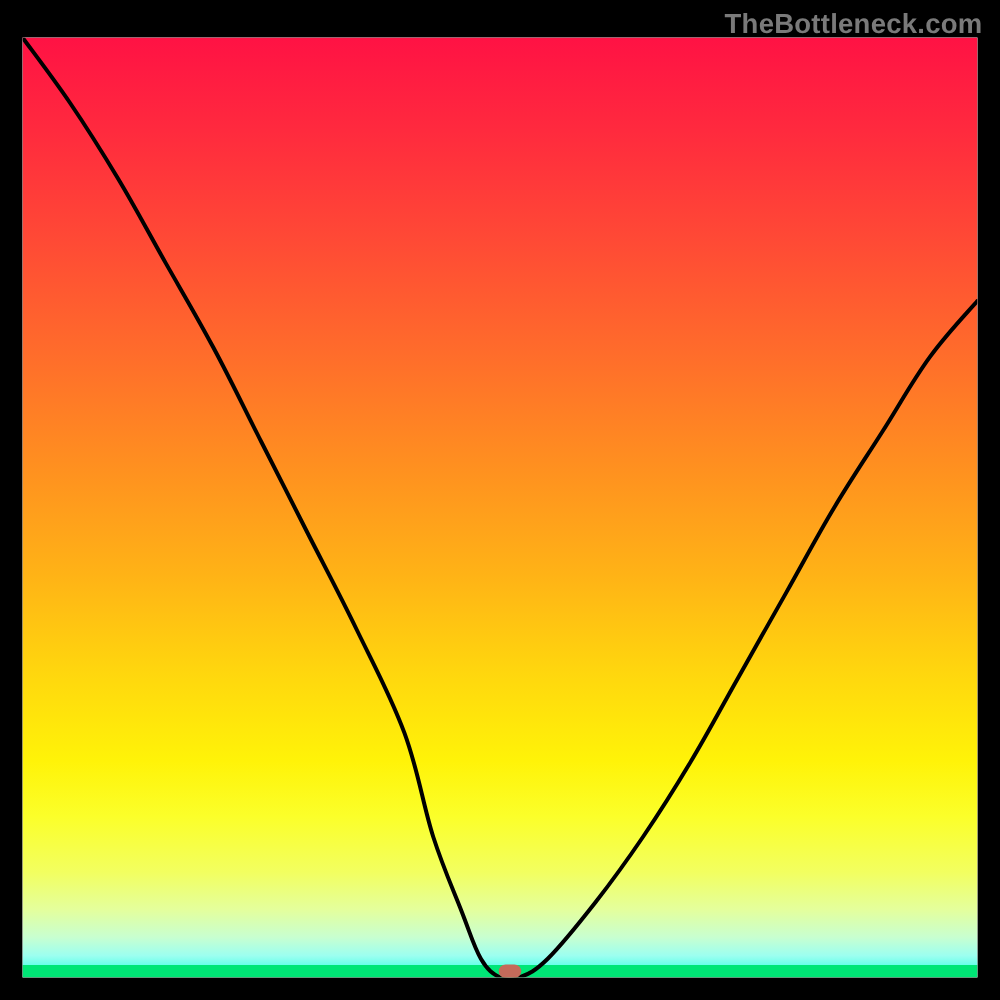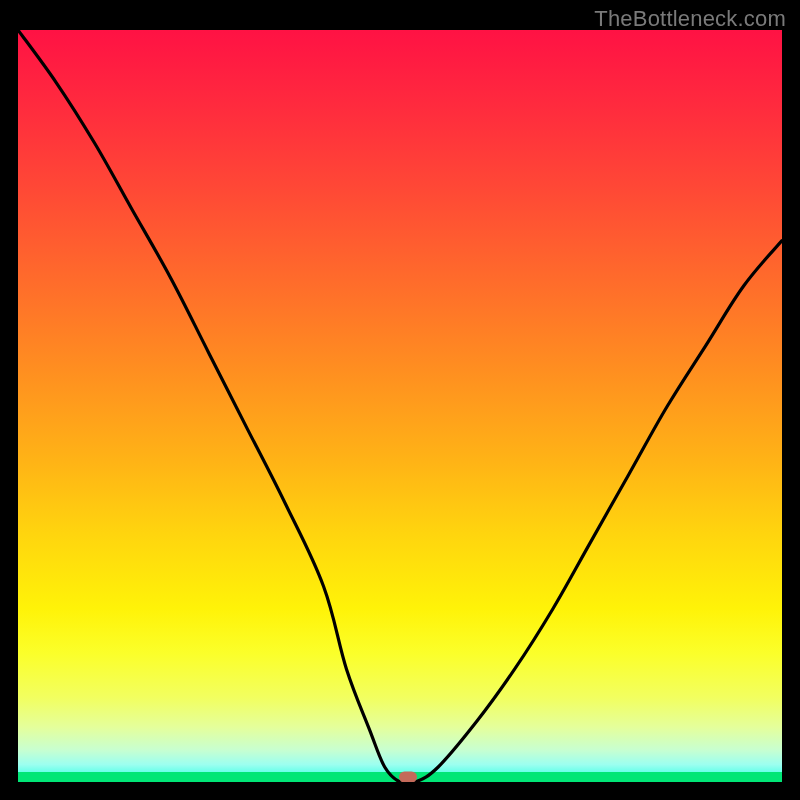--- a/index.html
+++ b/index.html
@@ -16,21 +16,21 @@
     width: 800px;
     height: 800px;
     background: #000;
   }
   .watermark {
     position: absolute;
     top: 6px;
     right: 14px;
     color: #7a7a7a;
     font-size: 22px;
-    font-weight: 400;
+    font-weight: 700;
     letter-spacing: 0.2px;
     z-index: 10;
   }
   .plot {
     position: absolute;
     left: 18px;
     top: 30px;
     width: 764px;
     height: 752px;
     overflow: hidden;

